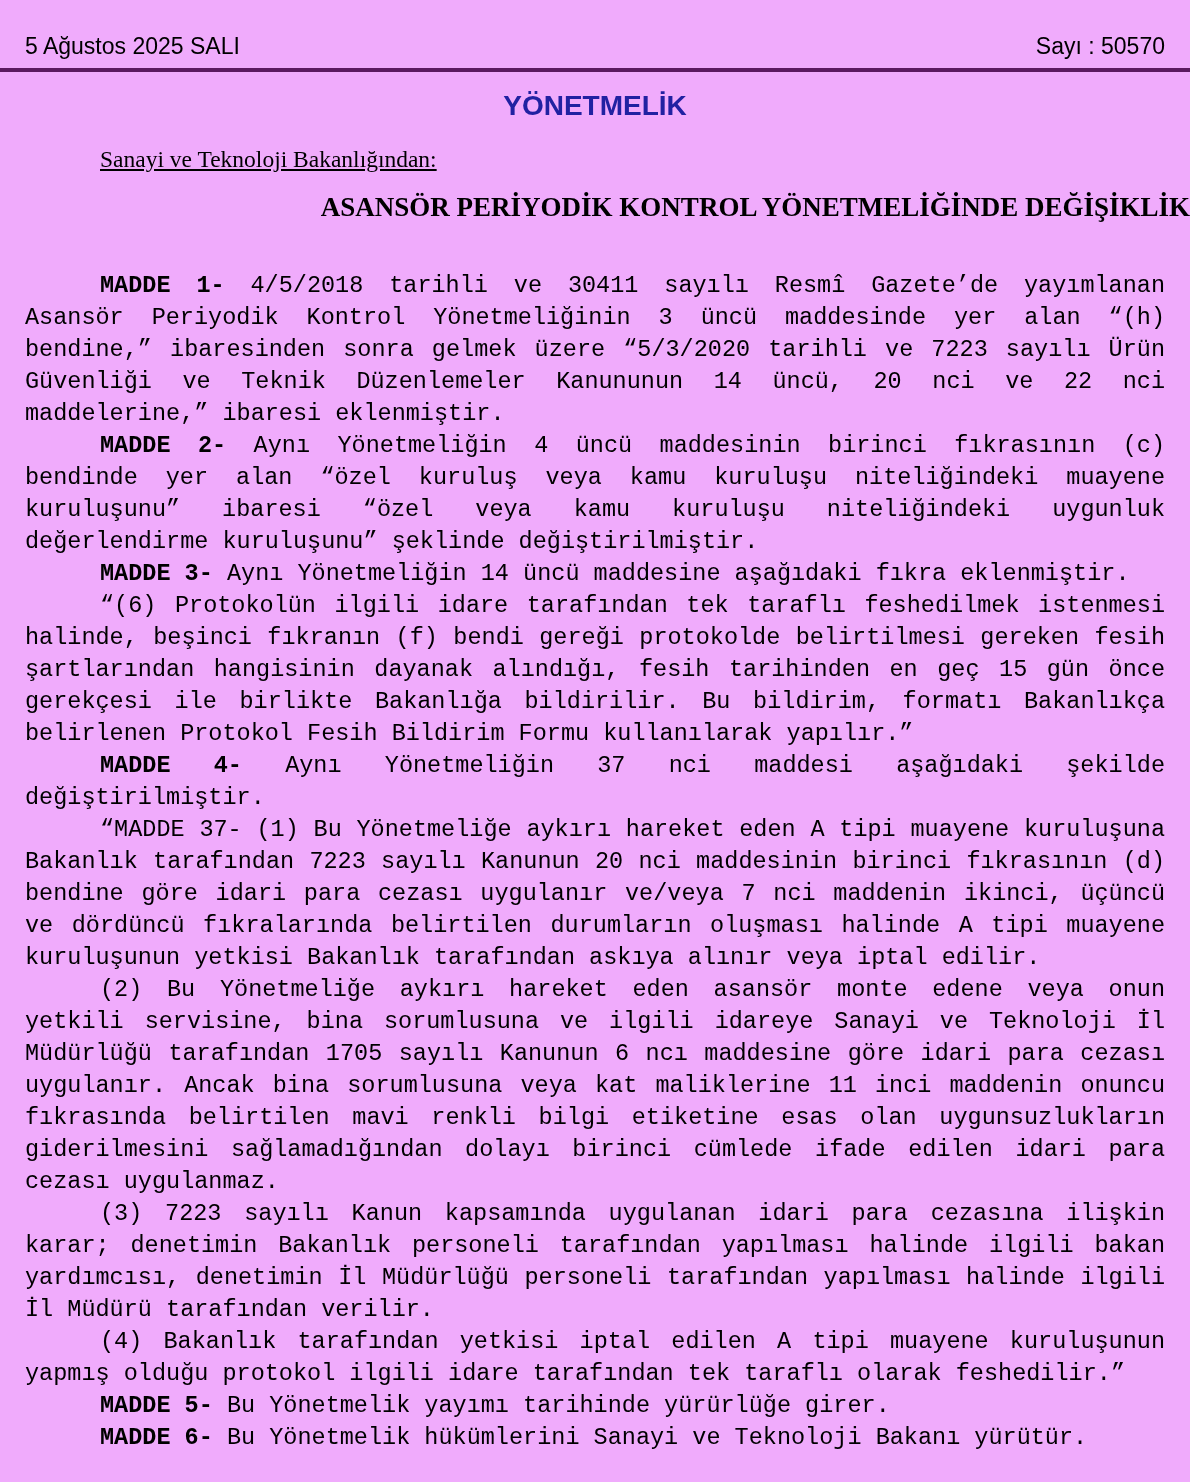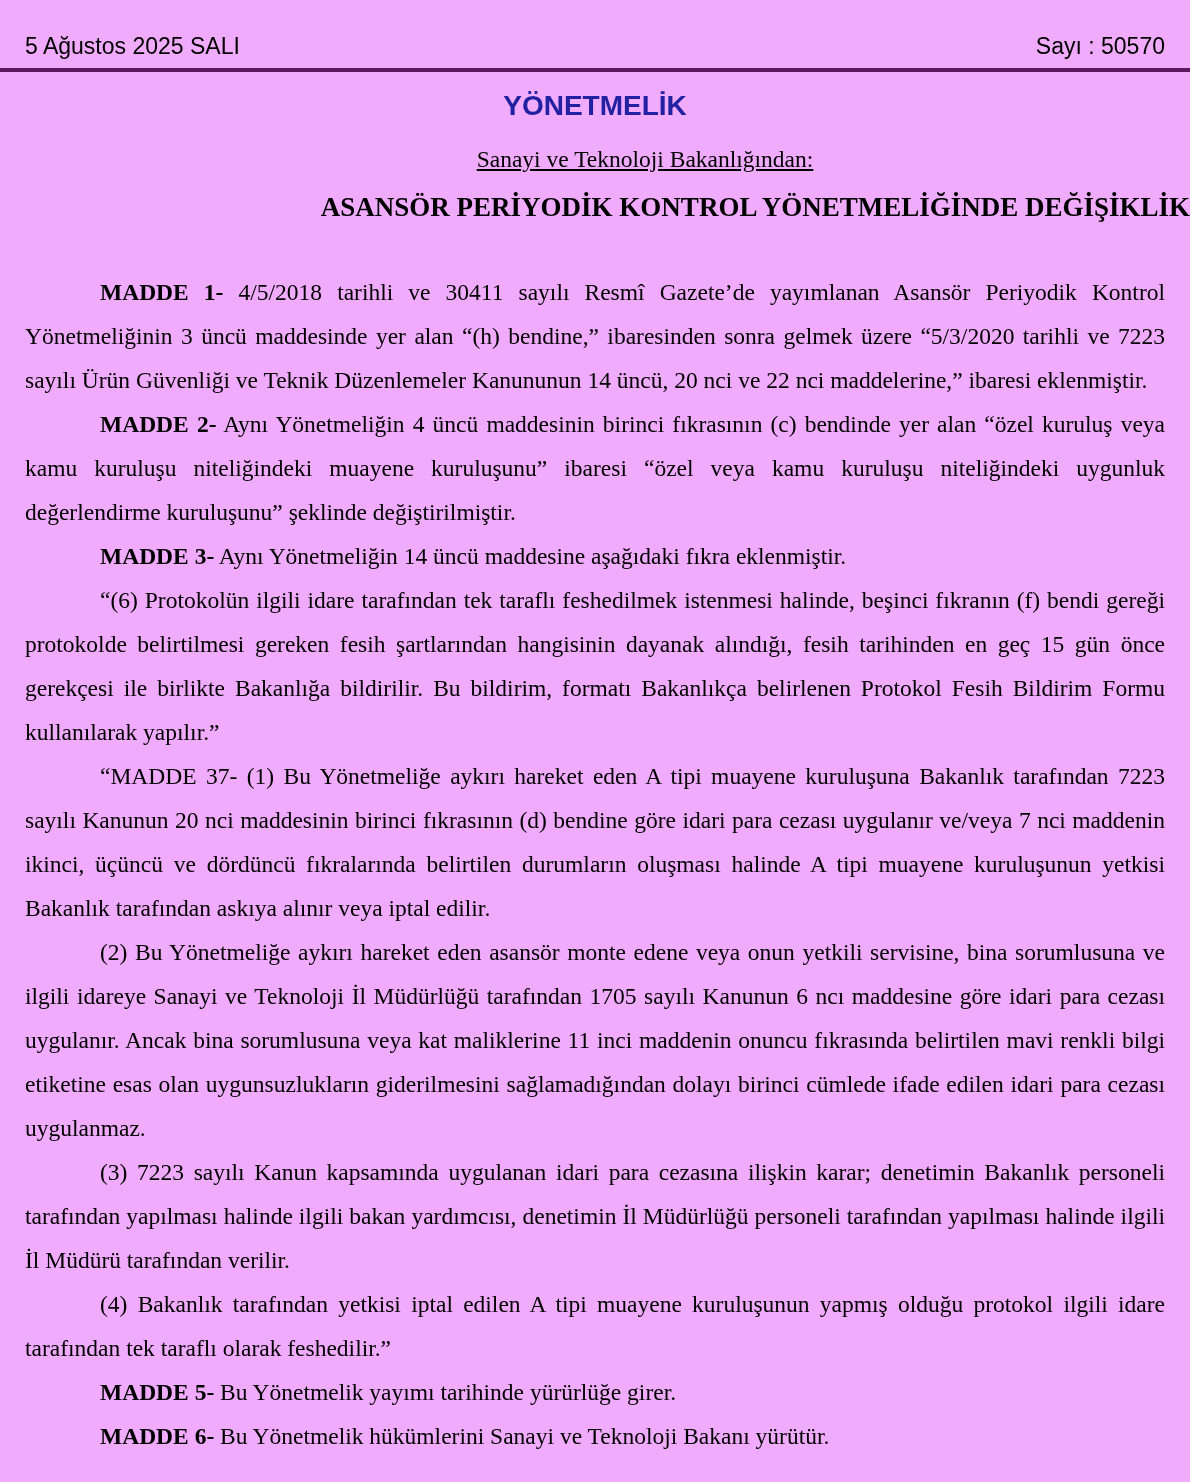--- a/index.html
+++ b/index.html
@@ -53,34 +53,34 @@
     text-align: center;
     font-family: "Liberation Sans", sans-serif;
     font-weight: bold;
     font-size: 28px;
     color: #2121a2;
   }
   .ministry {
     margin: 24px 0 0 100px;
     font-size: 23.5px;
     text-decoration: underline;
-    text-align: center;
   }
   .doc-title {
     margin: 16px 0 0 0;
     text-align: right;
     font-weight: bold;
     font-size: 27px;
     line-height: 37px;
   }
   .body-text {
     margin: 44px 25px 0 25px;
     font-size: 23.5px;
-    line-height: 44px;
+    line-height: 32px;
     text-align: justify;
+    font-family: Liberation Mono, monospace;
   }
   .body-text p {
     margin: 0;
     text-indent: 75px;
   }
   .body-text p strong { font-weight: bold; }
 </style>
 </head>
 <body>
 
@@ -99,20 +99,21 @@
 
   <h1 class="doc-title">
     <span>ASANSÖR PERİYODİK KONTROL YÖNETMELİĞİNDE DEĞİŞİKLİK</span><br>
   </h1>
 
   <main class="body-text">
     <p><strong>MADDE 1-</strong><span> 4/5/2018 tarihli ve 30411 sayılı Resmî Gazete’de yayımlanan Asansör Periyodik Kontrol Yönetmeliğinin 3 üncü maddesinde yer alan “(h) bendine,” ibaresinden sonra gelmek üzere “5/3/2020 tarihli ve 7223 sayılı Ürün Güvenliği ve Teknik Düzenlemeler Kanununun 14 üncü, 20 nci ve 22 nci maddelerine,” ibaresi eklenmiştir.</span></p>
     <p><strong>MADDE 2-</strong><span> Aynı Yönetmeliğin 4 üncü maddesinin birinci fıkrasının (c) bendinde yer alan “özel kuruluş veya kamu kuruluşu niteliğindeki muayene kuruluşunu” ibaresi “özel veya kamu kuruluşu niteliğindeki uygunluk değerlendirme kuruluşunu” şeklinde değiştirilmiştir.</span></p>
     <p><strong>MADDE 3-</strong><span> Aynı Yönetmeliğin 14 üncü maddesine aşağıdaki fıkra eklenmiştir.</span></p>
     <p><strong></strong><span>“(6) Protokolün ilgili idare tarafından tek taraflı feshedilmek istenmesi halinde, beşinci fıkranın (f) bendi gereği protokolde belirtilmesi gereken fesih şartlarından hangisinin dayanak alındığı, fesih tarihinden en geç 15 gün önce gerekçesi ile birlikte Bakanlığa bildirilir. Bu bildirim, formatı Bakanlıkça belirlenen Protokol Fesih Bildirim Formu kullanılarak yapılır.”</span></p>
+    <p><strong>MADDE 4-</strong><span> Aynı Yönetmeliğin 37 nci maddesi aşağıdaki şekilde değiştirilmiştir.</span></p>
     <p><strong></strong><span>“MADDE 37- (1) Bu Yönetmeliğe aykırı hareket eden A tipi muayene kuruluşuna Bakanlık tarafından 7223 sayılı Kanunun 20 nci maddesinin birinci fıkrasının (d) bendine göre idari para cezası uygulanır ve/veya 7 nci maddenin ikinci, üçüncü ve dördüncü fıkralarında belirtilen durumların oluşması halinde A tipi muayene kuruluşunun yetkisi Bakanlık tarafından askıya alınır veya iptal edilir.</span></p>
     <p><strong></strong><span>(2) Bu Yönetmeliğe aykırı hareket eden asansör monte edene veya onun yetkili servisine, bina sorumlusuna ve ilgili idareye Sanayi ve Teknoloji İl Müdürlüğü tarafından 1705 sayılı Kanunun 6 ncı maddesine göre idari para cezası uygulanır. Ancak bina sorumlusuna veya kat maliklerine 11 inci maddenin onuncu fıkrasında belirtilen mavi renkli bilgi etiketine esas olan uygunsuzlukların giderilmesini sağlamadığından dolayı birinci cümlede ifade edilen idari para cezası uygulanmaz.</span></p>
     <p><strong></strong><span>(3) 7223 sayılı Kanun kapsamında uygulanan idari para cezasına ilişkin karar; denetimin Bakanlık personeli tarafından yapılması halinde ilgili bakan yardımcısı, denetimin İl Müdürlüğü personeli tarafından yapılması halinde ilgili İl Müdürü tarafından verilir.</span></p>
     <p><strong></strong><span>(4) Bakanlık tarafından yetkisi iptal edilen A tipi muayene kuruluşunun yapmış olduğu protokol ilgili idare tarafından tek taraflı olarak feshedilir.”</span></p>
     <p><strong>MADDE 5-</strong><span> Bu Yönetmelik yayımı tarihinde yürürlüğe girer.</span></p>
     <p><strong>MADDE 6-</strong><span> Bu Yönetmelik hükümlerini Sanayi ve Teknoloji Bakanı yürütür.</span></p>
   </main>
 
 </div>
 

